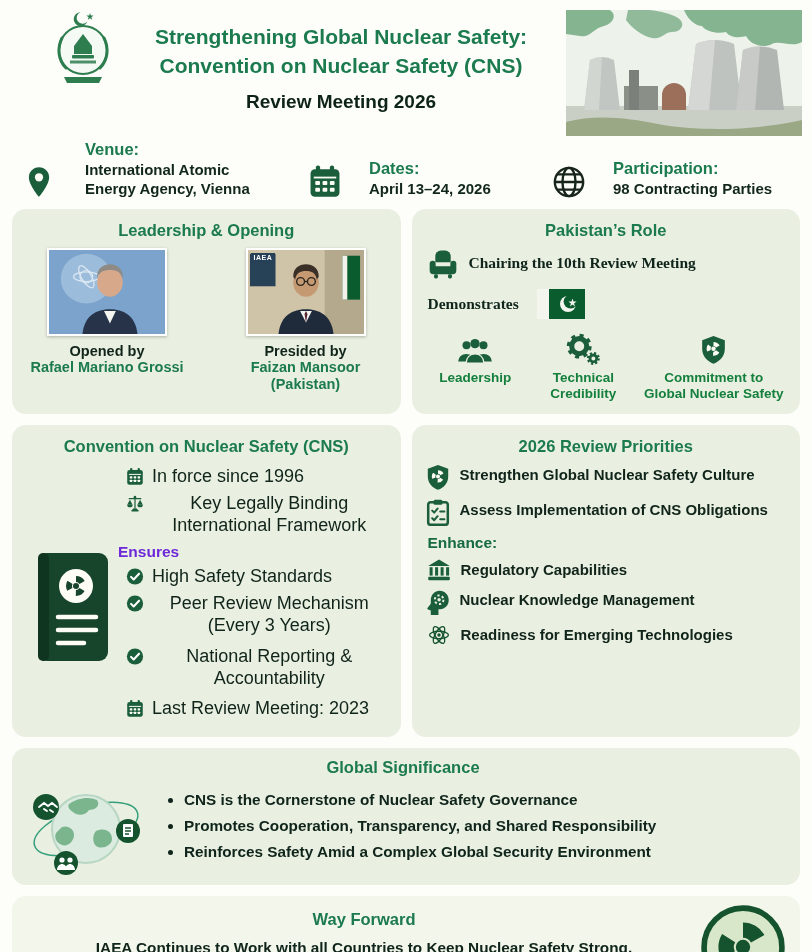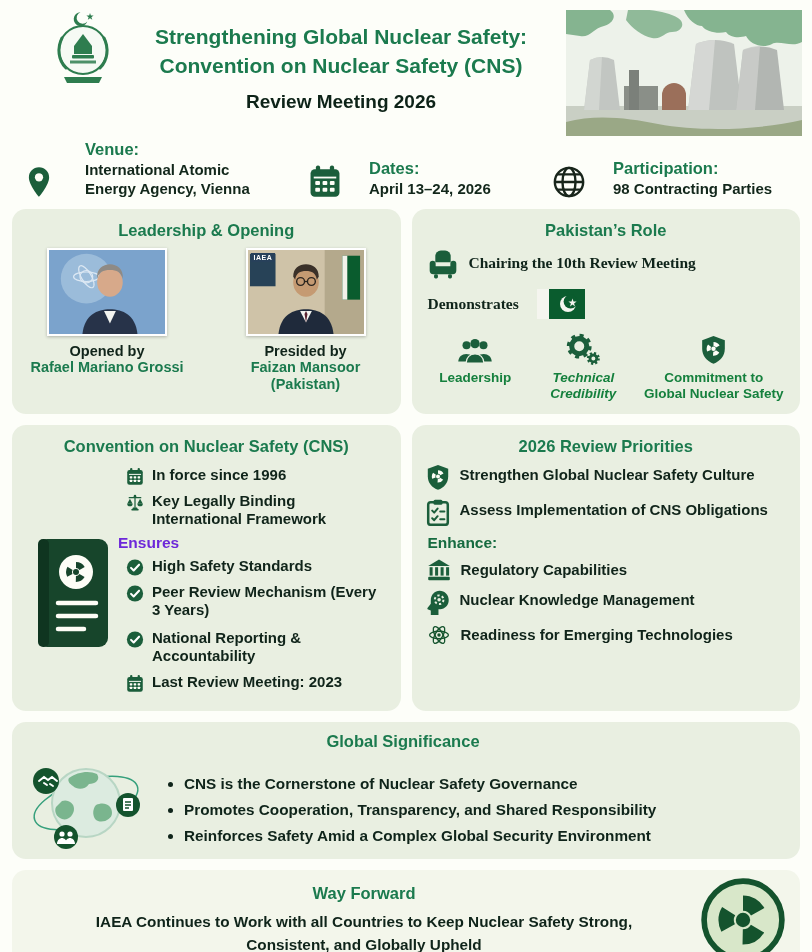--- a/index.html
+++ b/index.html
@@ -39,44 +39,44 @@
   .cap1 { font-weight:bold; color:#10241a; font-size:14.5px; margin-top:7px; }
   .cap2 { font-weight:bold; color:#1b7a4e; font-size:14.5px; line-height:1.2; }
 
   
   .role-row1 { display:flex; align-items:center; gap:11px; margin:8px 0 10px 2px; }
   .role-row1 .t, .role-row2 .t { font-weight:bold; color:#0f241a; font-size:15.5px;font-family:Liberation Serif, serif; }
   .role-row2 { display:flex; align-items:center; gap:18px; margin:0 0 12px 2px; }
   .flag { width:48px; height:30px; }
   .pillars { display:flex; gap:6px; align-items:flex-start; }
   .pillar { text-align:center; }
-  .pillar.p1 { flex:1.0; } .pillar.p2 { flex:1.05;font-style:italic; } .pillar.p3 { flex:1.45; }
+  .pillar.p1 { flex:1.0; } .pillar.p2 { flex:1.05; } .pillar.p3 { flex:1.45; }
   .pillar .picon { height:34px; display:flex; align-items:flex-end; justify-content:center; margin-bottom:5px; }
   .pillar .plbl { font-weight:bold; color:#15803d; font-size:13.5px; line-height:1.2; }
 
   
   .cns-body { display:flex; gap:8px; }
   .book-wrap { width:92px; flex:0 0 92px; display:flex; align-items:center; justify-content:center; padding-top:26px; }
   .book-wrap svg { width:84px; height:152px; }
   .cns-list { flex:1; padding-top:2px; }
   .li { display:flex; gap:8px; align-items:flex-start; margin-bottom:6px; }
   .li .ic18 { flex:0 0 18px; width:18px; height:19px; margin-top:1px; }
-  .li .t { font-weight:bold; font-size:15px; color:#10241a; line-height:1.2; }
+  .li .t { font-weight:normal; font-size:18px; color:#10241a; line-height:1.2;text-align:center; }
   .ensures { color:#6d28d9; font-weight:bold; font-size:15.5px; margin:3px 0 5px -8px; }
 
   
   .pli { display:flex; gap:10px; align-items:flex-start; margin-bottom:8px; }
   .pli .ic24 { flex:0 0 24px; width:24px; height:27px; }
   .pli .ic22 { flex:0 0 24px; width:22px; height:22px; margin-left:1px; }
   .pli .t { font-weight:bold; font-size:15px; color:#10241a; line-height:1.25; padding-top:2px; }
   .enhance { color:#166b40; font-weight:bold; font-size:15.5px; margin:4px 0 7px 2px; }
 
   
   .gs-card { padding:8px 18px 6px 12px; }
-  .gs-body { display:flex; align-items:flex-end; gap:12px; margin-top:-6px; }
+  .gs-body { display:flex; align-items:center; gap:12px; margin-top:-6px; }
   .gs-illus { width:122px; height:100px; flex:0 0 122px; }
   .gs-illus svg { width:100%; height:100%; }
   .gs-bullets { list-style:disc; margin:2px 0 0 26px; }
   .gs-bullets li { font-weight:bold; font-size:15.3px; color:#0f241a; margin-bottom:8px; }
 
   
   .wf-card { background:#f3f6eb; position:relative; padding:12px 128px 14px 44px; text-align:center; }
   .wf-card p { font-weight:bold; font-size:15.3px; color:#0f241a; line-height:1.5; margin-top:4px; }
   .wf-emblem { position:absolute; right:14px; top:50%; transform:translateY(-50%); width:86px; height:86px; }
 

